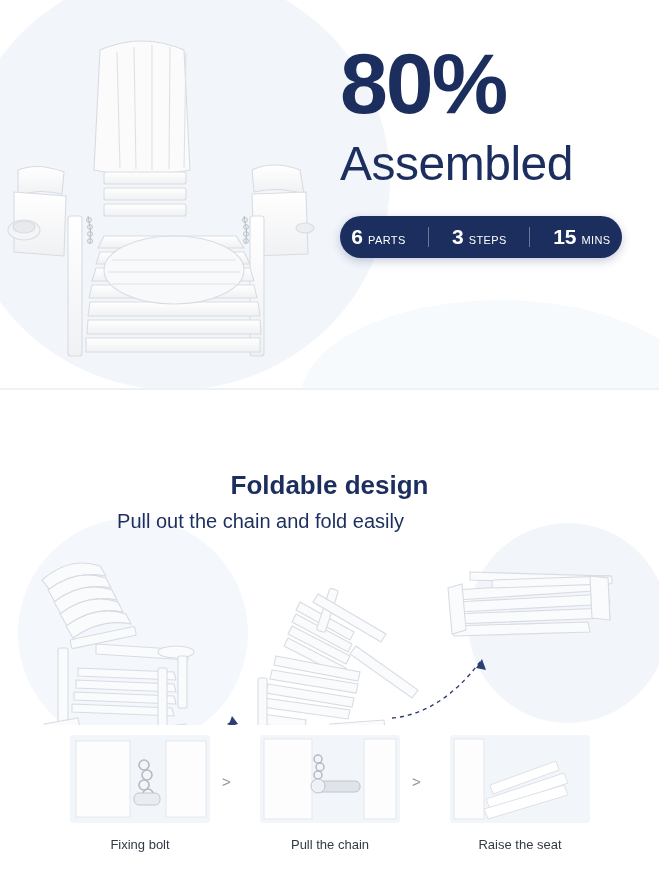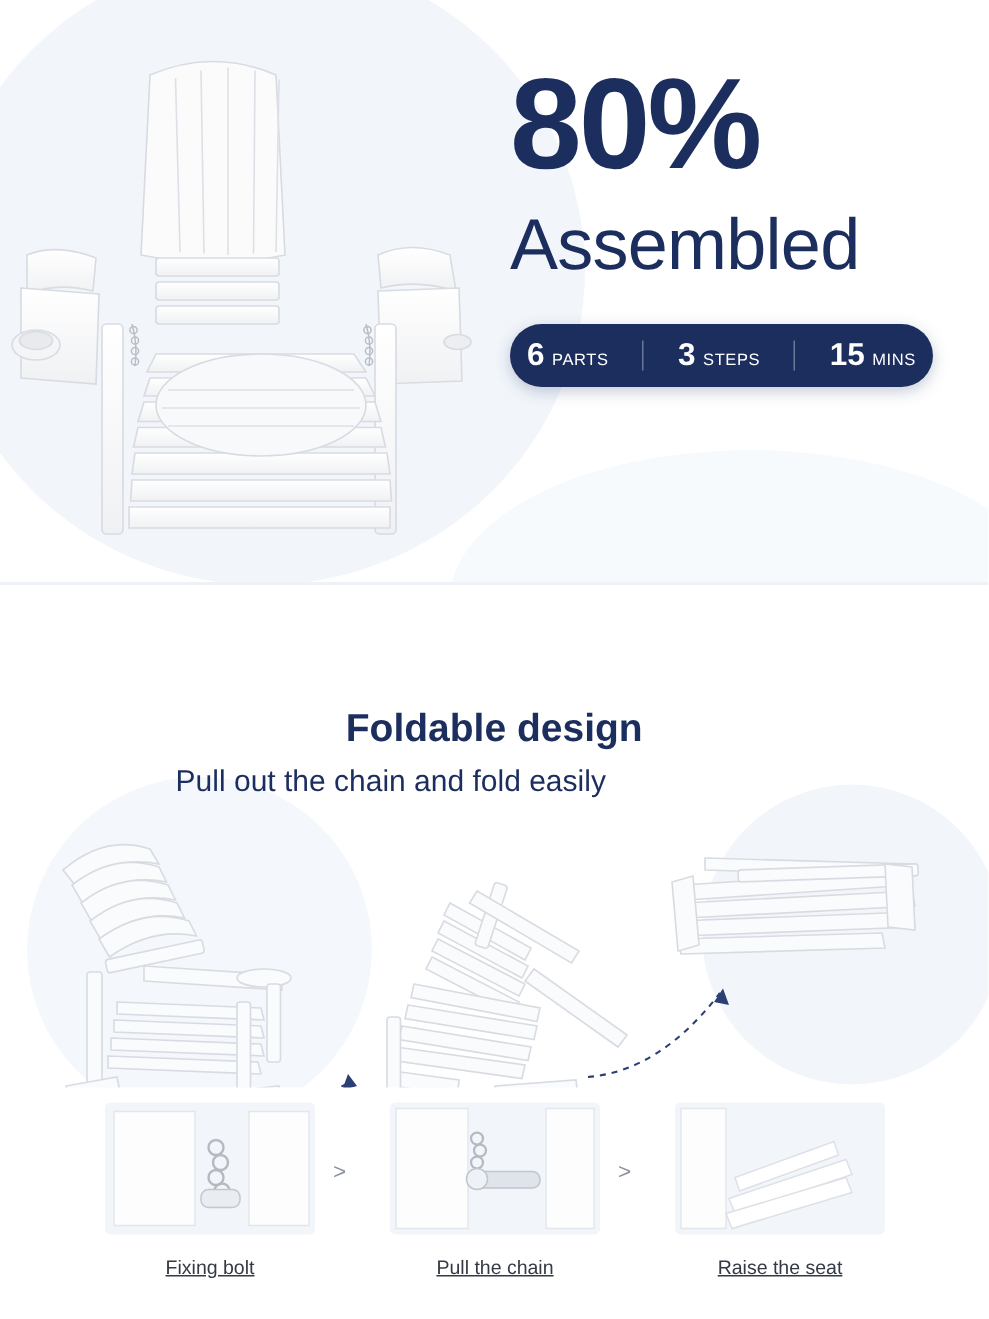--- a/index.html
+++ b/index.html
@@ -152,21 +152,20 @@
   .step-card.c1 { left: 70px; }
   .step-card.c2 { left: 260px; }
   .step-card.c3 { left: 450px; }
   .step-caption {
     position: absolute;
     top: 112px;
     width: 180px;
     text-align: center;
     font-size: 13px;
     color: #333a45;
-    text-decoration: underline;
   }
   .step-caption.c1 { left: 50px; }
   .step-caption.c2 { left: 240px; }
   .step-caption.c3 { left: 430px; }
   .chev {
     position: absolute;
     top: 48px;
     font-size: 15px;
     color: #8a919c;
   }

